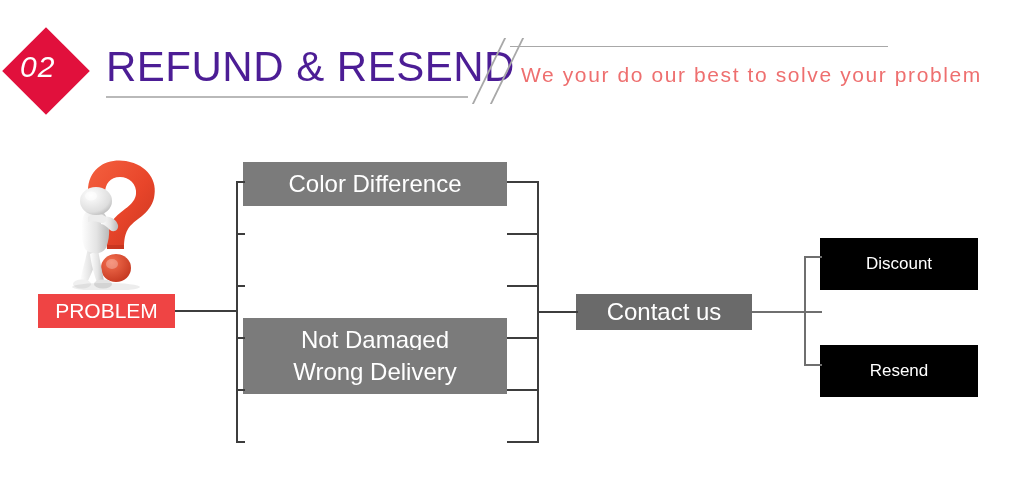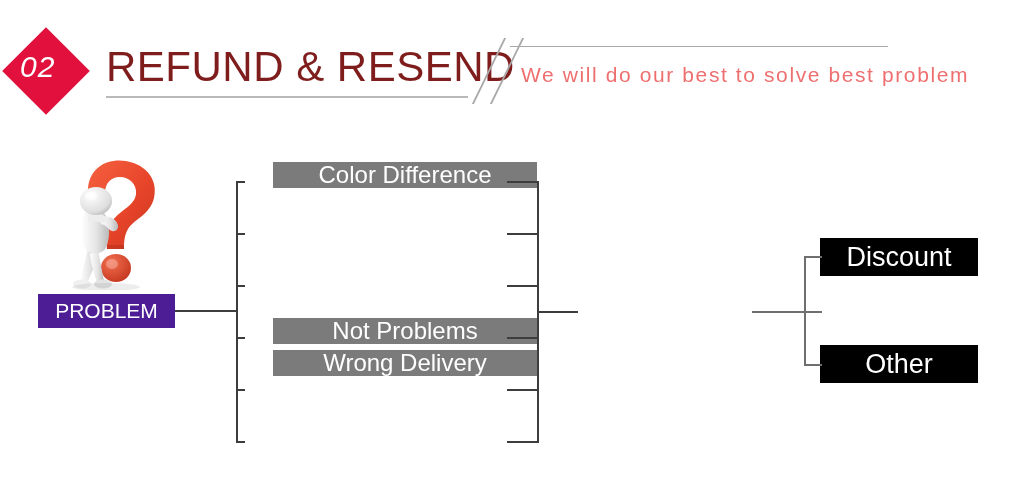--- a/index.html
+++ b/index.html
@@ -40,21 +40,21 @@
     font-style: italic;
     font-weight: 400;
     letter-spacing: 1px;
   }
   .title {
     position: absolute;
     left: 106px;
     top: 43px;
     font-size: 42px;
     letter-spacing: 0.5px;
-    color: #7f1d1d;
+    color: #4c1d95;
     font-weight: 400;
     white-space: nowrap;
   }
   .title-rule {
     position: absolute;
     left: 106px;
     top: 96px;
     width: 362px;
     height: 2px;
     background: #b9b9b9;
@@ -102,45 +102,44 @@
     align-items: center;
     justify-content: center;
     color: #ffffff;
     white-space: nowrap;
   }
   .box-problem {
     left: 38px;
     top: 294px;
     width: 137px;
     height: 34px;
-    background: #4c1d95;
+    background: #ef4444;
     font-size: 21px;
   }
   .box-issue {
     left: 243px;
     width: 264px;
-    height: 26px;
+    height: 44px;
     background: #7b7b7b;
     font-size: 24px;
-    margin-left: 30px;
   }
   .box-contact {
     left: 576px;
     top: 294px;
     width: 176px;
     height: 36px;
     background: #6a6a6a;
     font-size: 24px;
   }
   .box-action {
     left: 820px;
     width: 158px;
-    height: 38px;
+    height: 52px;
     background: #000000;
-    font-size: 27px;
+    font-size: 17px;
   }
 
   
   .ln {
     position: absolute;
     background: #3d3d3d;
   }
   .ln-h { height: 2px; }
   .ln-v { width: 2px; }
   .ln-thin { background: #6f6f6f; }
@@ -152,21 +151,21 @@
 
   <div class="badge"></div>
   <div class="badge-label">02</div>
 
   <div class="title">REFUND &amp; RESEND</div>
   <div class="title-rule"></div>
 
   <div class="slash s1"></div>
   <div class="slash s2"></div>
   <div class="tagline-rule"></div>
-  <div class="tagline">We will do our best to solve best problem</div>
+  <div class="tagline">We your do our best to solve your problem</div>
 
   <svg class="qmark-art" viewBox="0 0 112 135">
     <defs>
       <linearGradient id="qgrad" x1="0" y1="0" x2="1" y2="1">
         <stop offset="0%" stop-color="#f4613f"></stop>
         <stop offset="55%" stop-color="#e8452a"></stop>
         <stop offset="100%" stop-color="#c93620"></stop>
       </linearGradient>
       <linearGradient id="bodygrad" x1="0" y1="0" x2="1" y2="0">
         <stop offset="0%" stop-color="#ffffff"></stop>
@@ -210,32 +209,35 @@
   </svg>
 
   <div class="box box-problem">
     <span>PROBLEM</span>
   </div>
 
   <div class="box box-issue" style="top:162px">
     <span>Color Difference</span>
   </div>
   <div class="box box-issue" style="top:318px">
-    <span>Not Problems</span>
+    <span>Not Damaged</span>
   </div>
   <div class="box box-issue" style="top:350px">
     <span>Wrong Delivery</span>
   </div>
 
+  <div class="box box-contact">
+    <span>Contact us</span>
+  </div>
 
   <div class="box box-action" style="top:238px">
     <span>Discount</span>
   </div>
   <div class="box box-action" style="top:345px">
-    <span>Other</span>
+    <span>Resend</span>
   </div>
 
   <div class="ln ln-h" style="left:175px; top:310px; width:62px;"></div>
   <div class="ln ln-v" style="left:236px; top:181px; height:262px;"></div>
   <div class="ln ln-h" style="left:236px; top:181px; width:9px;"></div>
   <div class="ln ln-h" style="left:236px; top:233px; width:9px;"></div>
   <div class="ln ln-h" style="left:236px; top:285px; width:9px;"></div>
   <div class="ln ln-h" style="left:236px; top:337px; width:9px;"></div>
   <div class="ln ln-h" style="left:236px; top:389px; width:9px;"></div>
   <div class="ln ln-h" style="left:236px; top:441px; width:9px;"></div>

